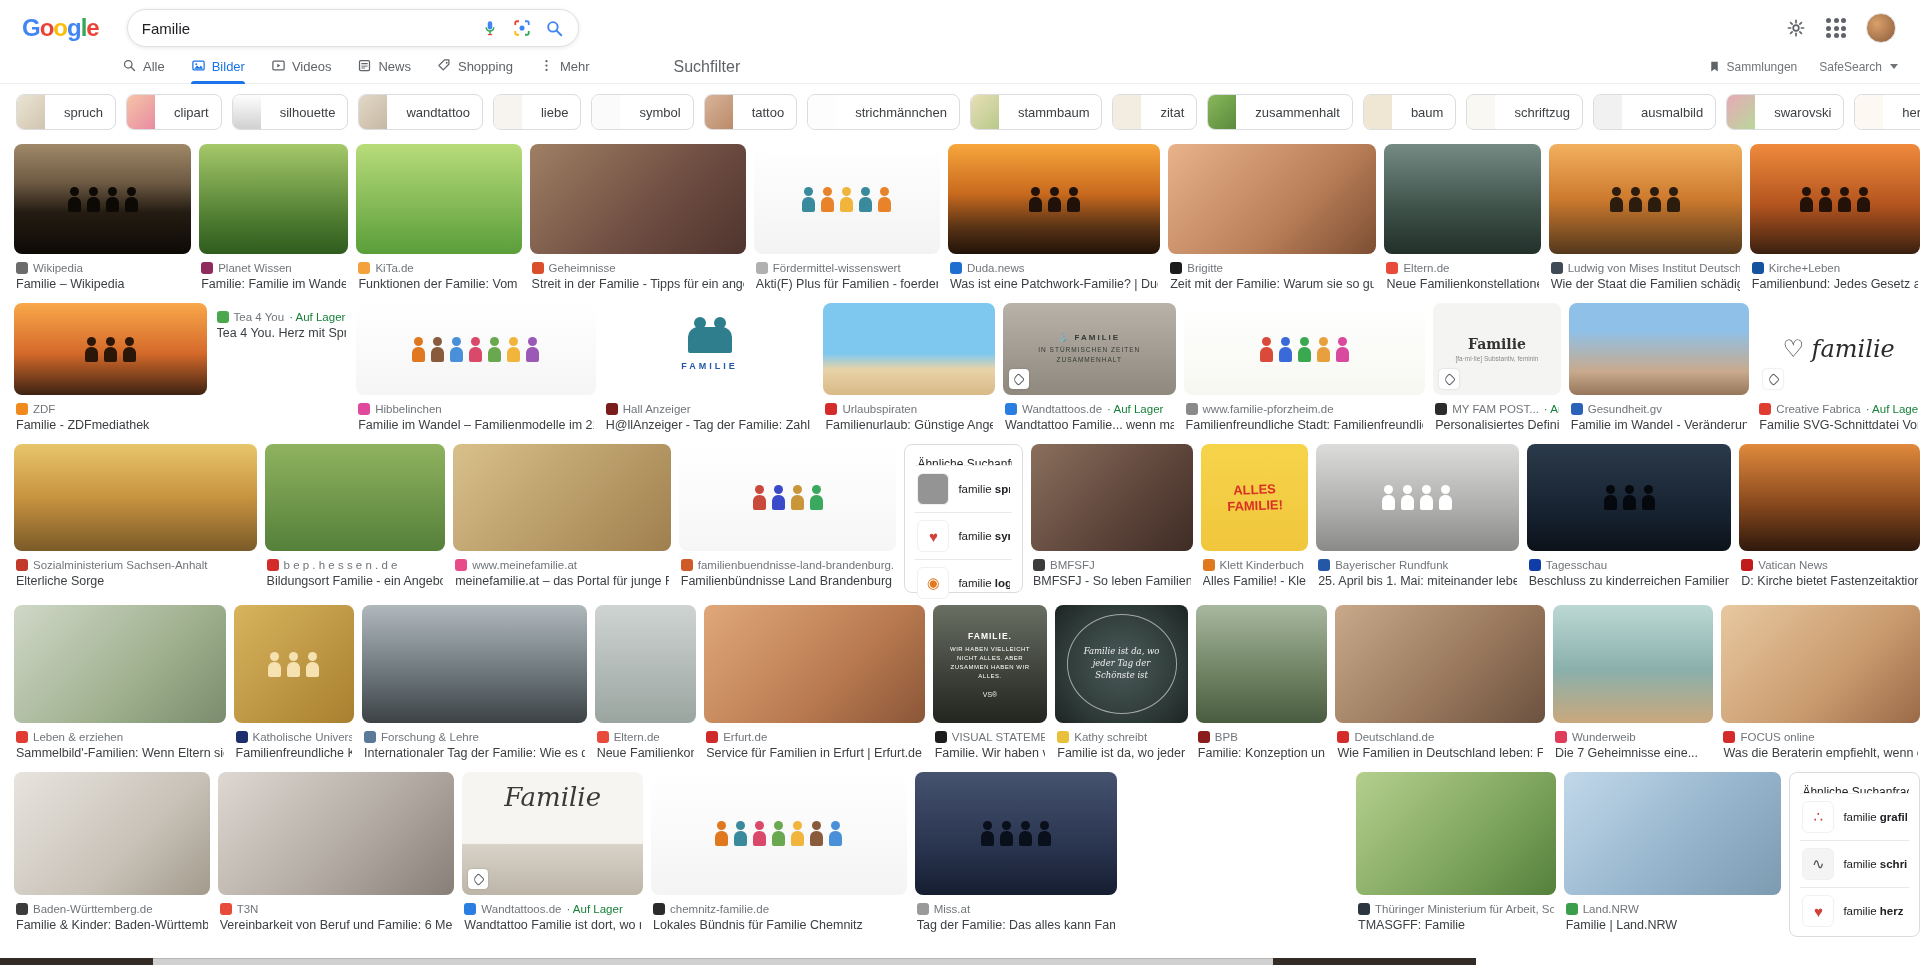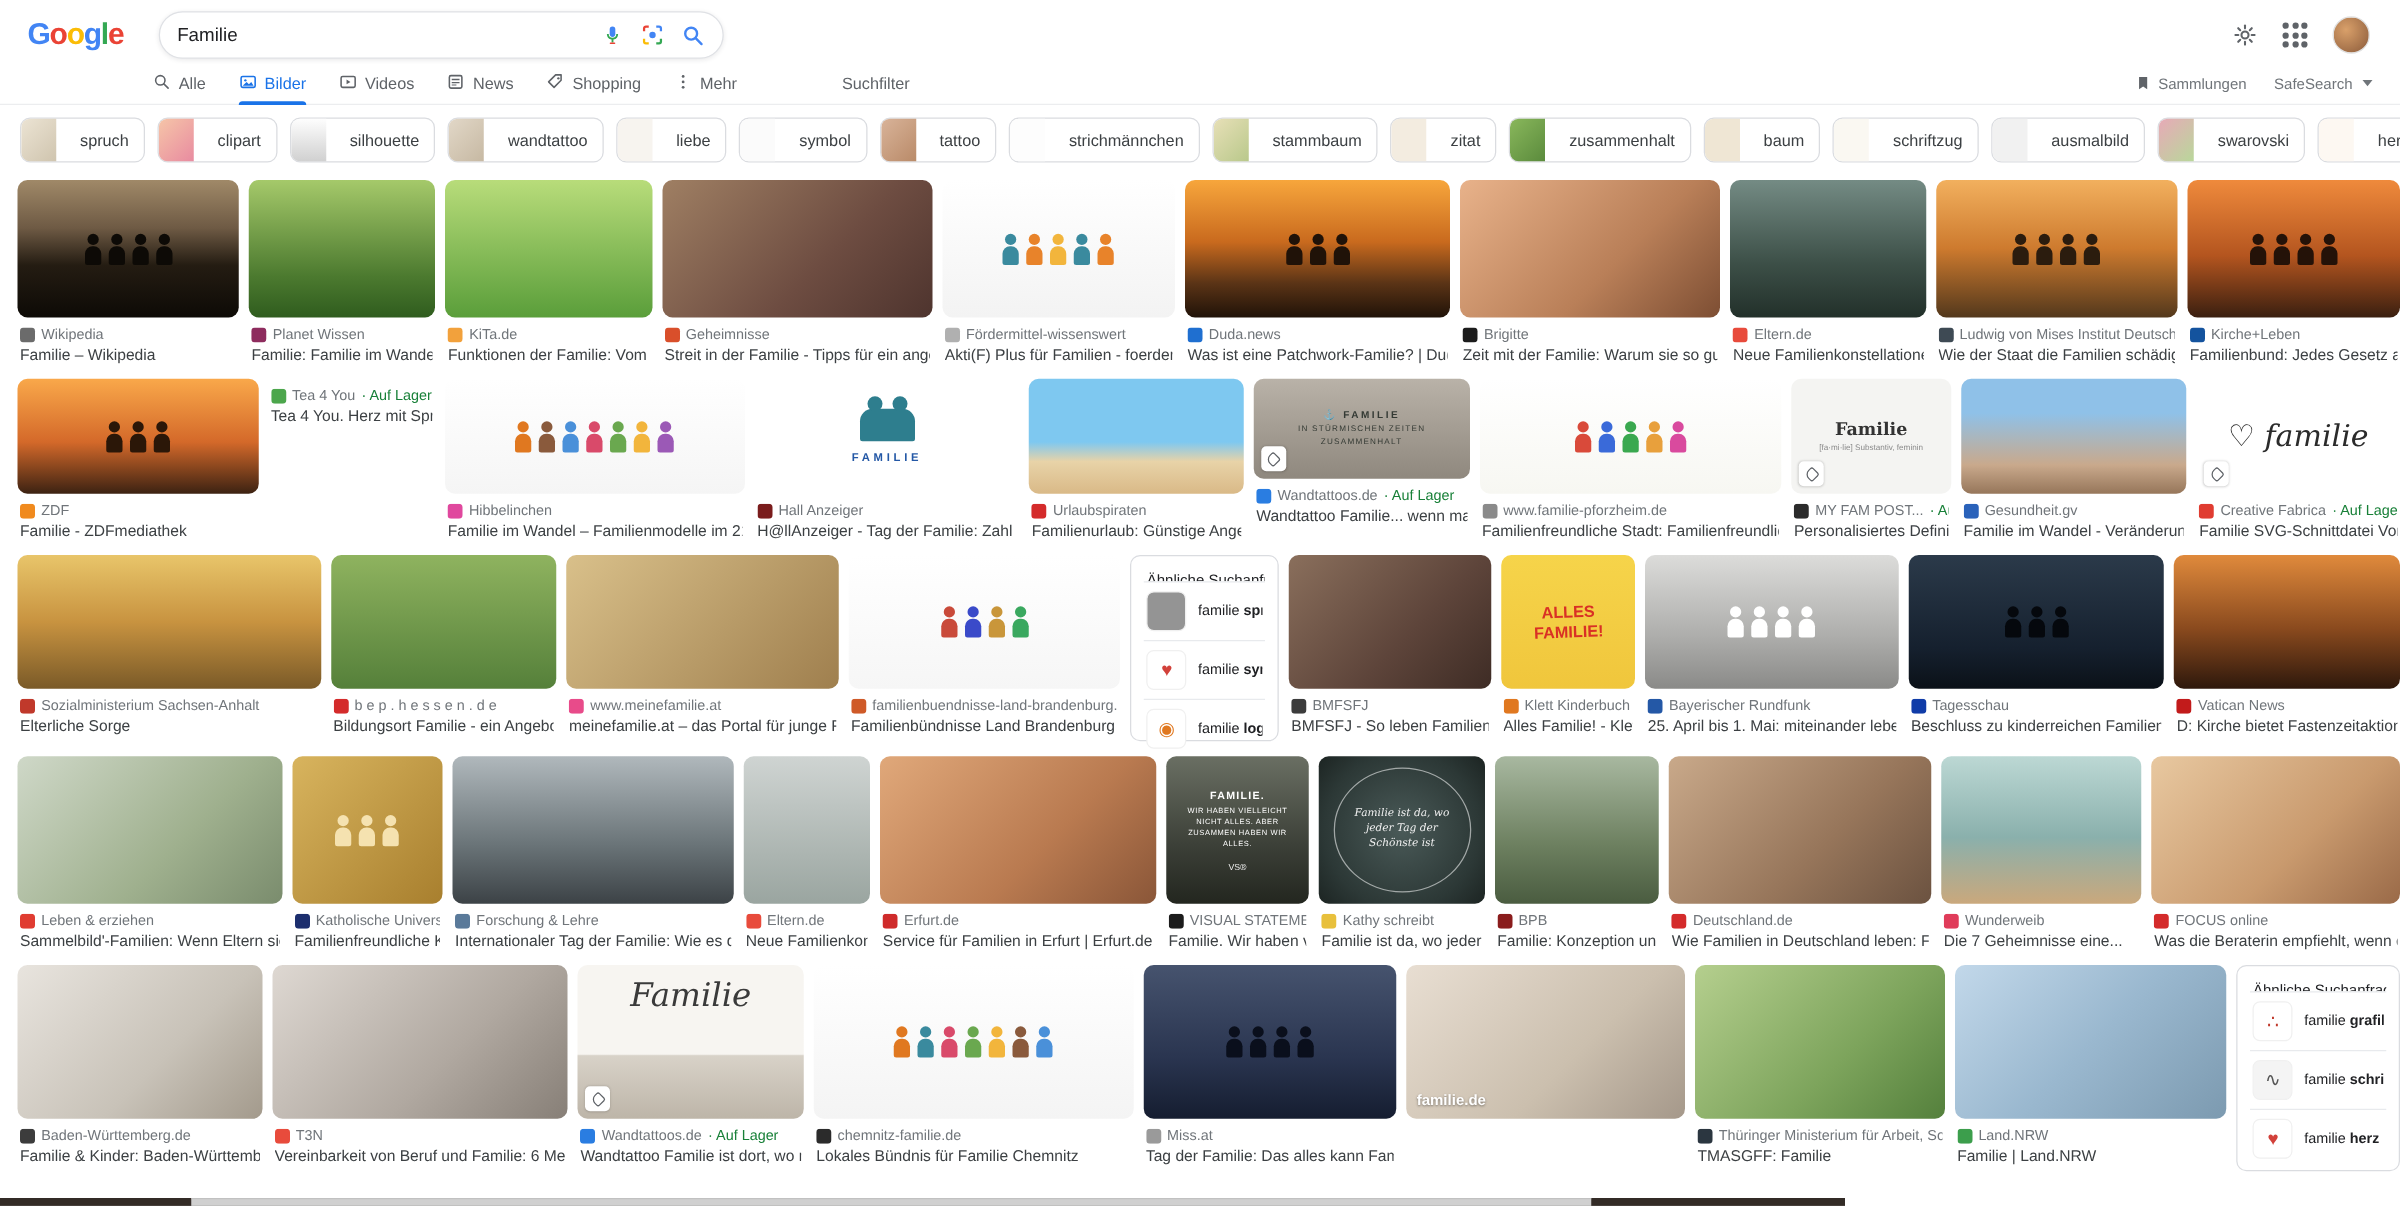--- a/index.html
+++ b/index.html
@@ -21,21 +21,21 @@
   .avatar { width:30px; height:30px; border-radius:50%; cursor:pointer;
     background:radial-gradient(circle at 35% 35%, #d9a06a, #8a5a3a); border:1px solid #e0e0e0; }
 
   
   .tabsbar { display:flex; align-items:center; height:34px; padding-left:122px; position:relative; border-bottom:1px solid #ecedef; }
   .tabs { display:flex; align-items:center; gap:26px; height:100%; }
   .tab { display:flex; align-items:center; gap:6px; font-size:13px; color:#5f6368; height:100%; cursor:pointer; position:relative; }
   .tab.selected { color:#1a73e8; }
   .tab.selected::after { content:""; position:absolute; left:0; right:0; bottom:-1px; height:3px;
     background:#1a73e8; border-radius:3px 3px 0 0; }
-  .suchfilter { margin-left:84px; font-size:13px; color:#5f6368; cursor:pointer; }
+  .suchfilter { margin-left:84px; font-size:16px; color:#5f6368; cursor:pointer; }
   .tabs-right { margin-left:auto; display:flex; align-items:center; gap:22px; font-size:12px; color:#70757a; padding-right:22px; }
   .tr-item { display:flex; align-items:center; gap:6px; cursor:pointer; }
   .caret { width:0; height:0; border-left:4px solid transparent; border-right:4px solid transparent; border-top:5px solid #70757a; margin-left:2px; }
 
   
   .chips { display:flex; gap:10px; padding:10px 0 10px 16px; overflow:hidden; white-space:nowrap; }
   .chip { flex:none; height:36px; border:1px solid #dadce0; border-radius:8px; background:#fff;
     display:inline-flex; align-items:center; overflow:hidden; cursor:pointer; }
   .chip-thumb { width:28px; height:36px; flex:none; }
   .chip-label { padding:0 12px 0 9px; font-size:13px; color:#3c4043;margin-left:10px; }
@@ -592,21 +592,21 @@
         <div class="thumb" style="height: 92px; background: linear-gradient(rgb(126, 200, 240) 55%, rgb(232, 211, 168) 72%, rgb(217, 185, 135));"></div>
         <div class="cap">
           <div class="src">
             <span class="favicon" style="background: rgb(212, 43, 43);"></span>
             <span>Urlaubspiraten</span>
           </div>
           <div class="rtitle">Familienurlaub: Günstige Angebote für die ...</div>
         </div>
       </div>
       <div class="tile" style="flex: 1 1 172px;">
-        <div class="thumb" style="height: 80px; background: linear-gradient(rgb(185, 178, 168), rgb(143, 136, 126)); padding-left: 22px;">
+        <div class="thumb" style="height: 92px; background: linear-gradient(rgb(185, 178, 168), rgb(143, 136, 126)); padding-left: 22px;">
           <div class="ov wallq">
             <div class="q1">⚓ FAMILIE</div>
             <div class="q2">IN STÜRMISCHEN ZEITEN ZUSAMMENHALT</div>
           </div>
           <div class="badge">
             <i></i>
           </div>
         </div>
         <div class="cap">
           <div class="src">
@@ -1100,23 +1100,20 @@
         </div>
         <div class="cap">
           <div class="src">
             <span class="favicon" style="background: rgb(154, 154, 154);"></span>
             <span>Miss.at</span>
           </div>
           <div class="rtitle">Tag der Familie: Das alles kann Familie für uns bed...</div>
         </div>
       </div>
       <div class="tile" style="flex: 1 1 222px;">
-        <div class="thumb" style="height: 123px; background: linear-gradient(135deg, rgb(232, 222, 210), rgb(203, 191, 174) 60%, rgb(165, 152, 138));">
-          <div class="ov mark">familie.de</div>
-        </div>
       </div>
       <div class="tile" style="flex: 1 1 199px;">
         <div class="thumb" style="height: 123px; background: linear-gradient(135deg, rgb(181, 207, 142), rgb(125, 164, 92) 60%, rgb(84, 128, 60));"></div>
         <div class="cap">
           <div class="src">
             <span class="favicon" style="background: rgb(43, 54, 64);"></span>
             <span>Thüringer Ministerium für Arbeit, Soziales, Ges...</span>
           </div>
           <div class="rtitle">TMASGFF: Familie</div>
         </div>

